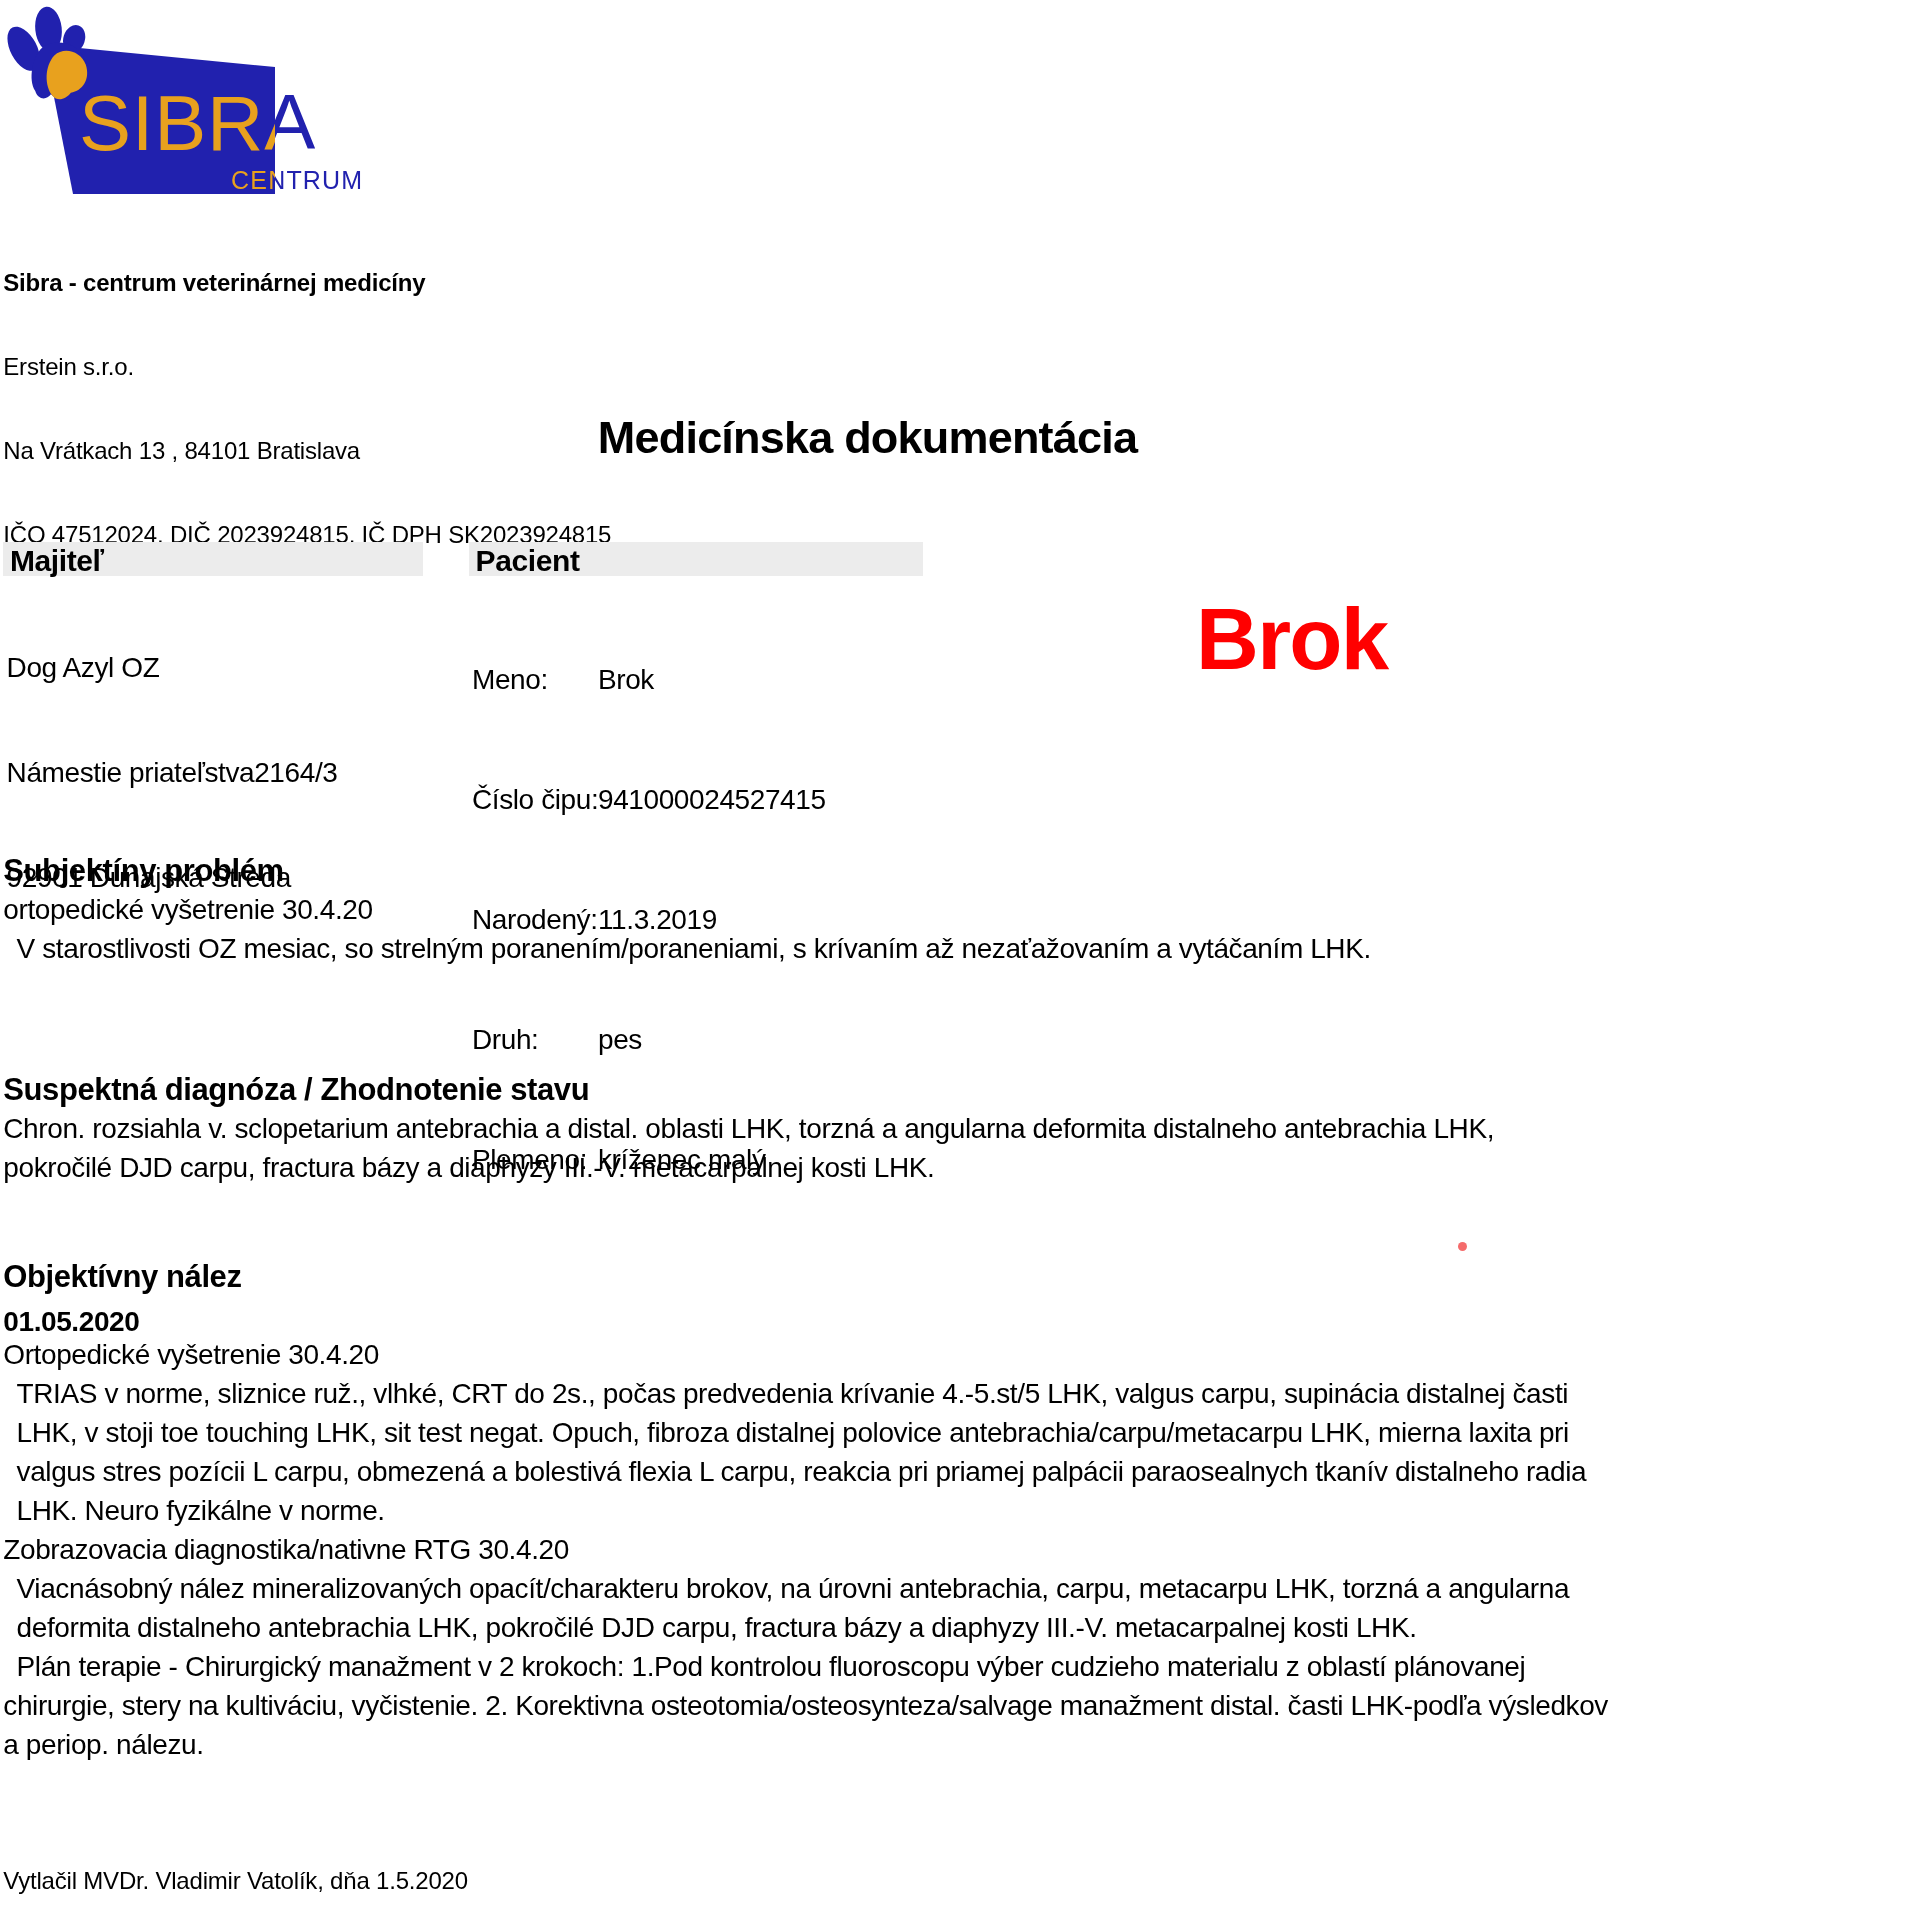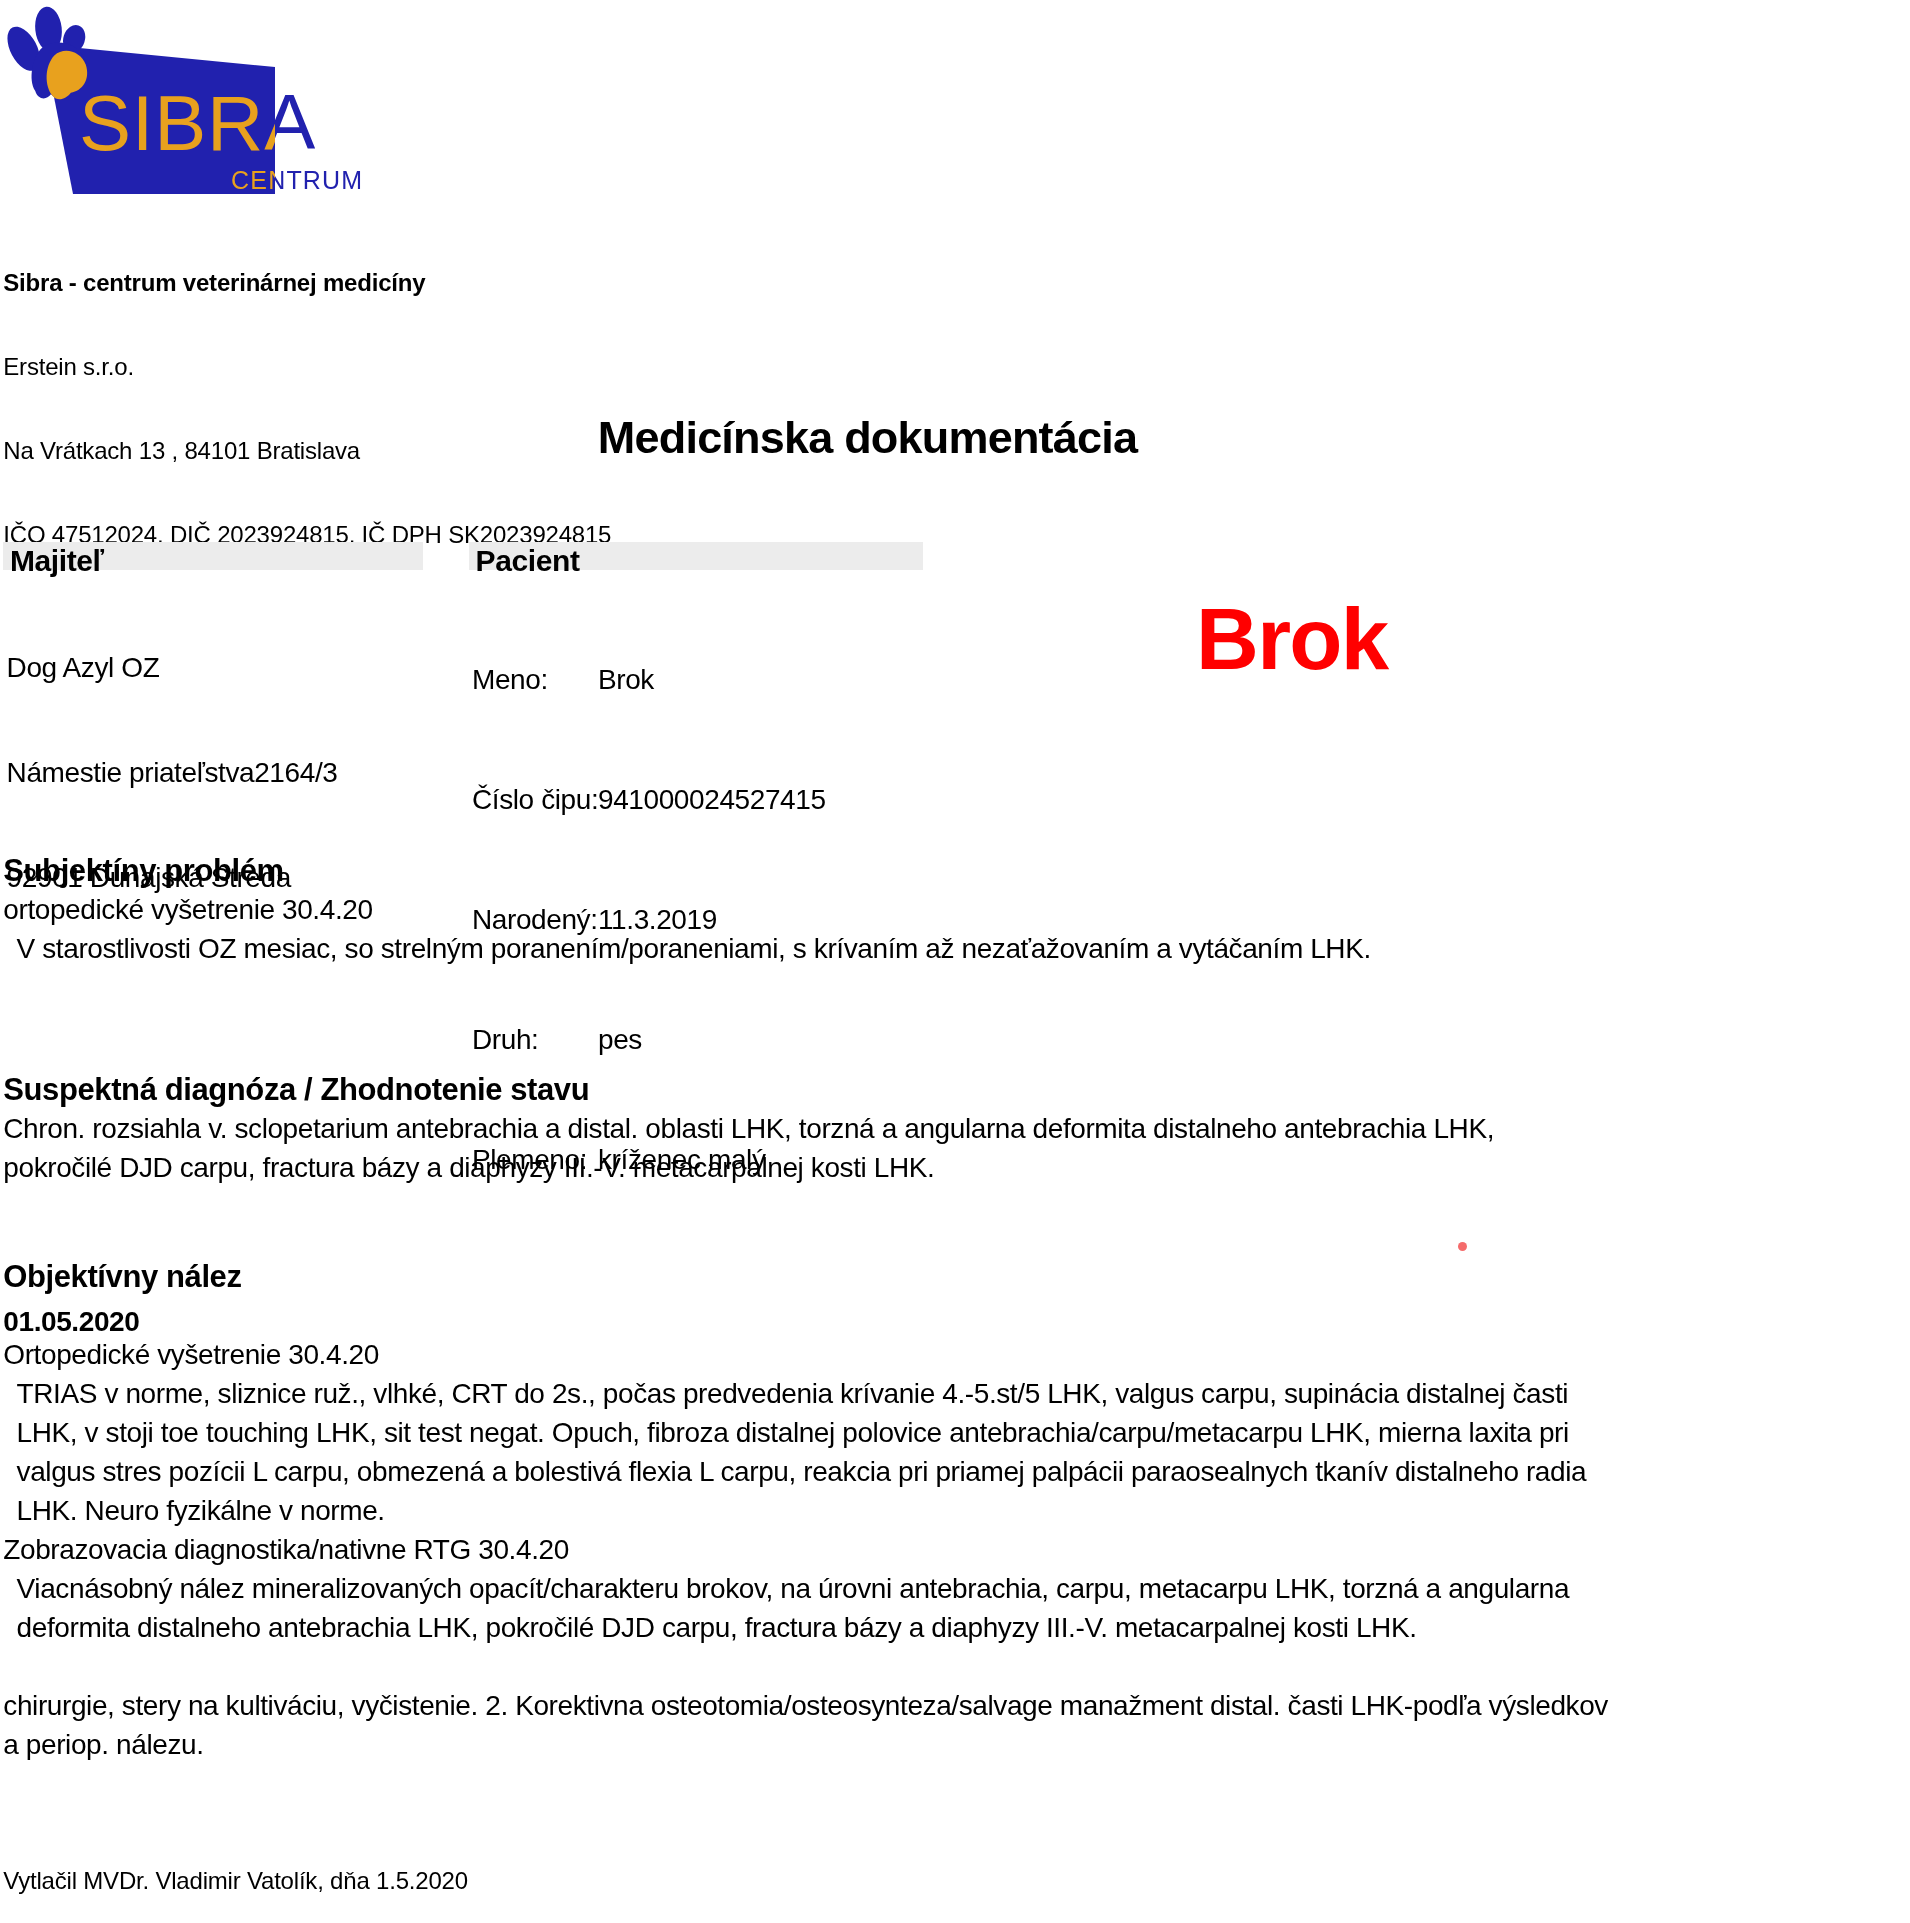--- a/index.html
+++ b/index.html
@@ -28,21 +28,21 @@
   .centrum-orange{left:189px;top:126px;color:#E8A11E;} 
   .paw{position:absolute;left:3.3px;top:3.3px;z-index:4;}
 
   
   .clinic{left:3.3px;top:213px;font-size:24px;line-height:28px;letter-spacing:-0.2px;white-space:pre;}
 
   
   .doc-title{left:0;top:412px;width:1735px;text-align:center;font-size:45px;font-weight:bold;letter-spacing:-0.8px;}
 
   
-  .section-bar{height:28px;background:#ECECEC;font-size:30px;font-weight:bold;line-height:38px;padding-left:6.6px;box-sizing:border-box;letter-spacing:-0.4px;}
+  .section-bar{height:34px;background:#ECECEC;font-size:30px;font-weight:bold;line-height:38px;padding-left:6.6px;box-sizing:border-box;letter-spacing:-0.4px;}
   .owner-bar{left:3.3px;top:542px;width:420px;}
   .patient-bar{left:469px;top:542px;width:454px;}
   .owner-lines{left:6.6px;top:580px;font-size:28px;line-height:35px;letter-spacing:-0.4px;white-space:pre;}
   .patient-rows{left:472px;top:580px;font-size:28px;line-height:40px;letter-spacing:-0.4px;white-space:pre;}
   .patient-rows .lbl{display:inline-block;width:126px;}
   .brok-big{left:1196px;top:591px;font-size:87px;font-weight:bold;color:#FF0000;letter-spacing:-1.7px;line-height:1.1;}
 
   
   .red-dot{left:1458px;top:1242px;width:9.1px;height:9.1px;border-radius:50%;background:#F56B6B;}
 
@@ -110,20 +110,21 @@
   <div class="abs heading" style="left:3.3px;top:1257px;">Objektívny nález</div>
   <div class="abs heading" style="left:3.3px;top:1296px;font-size:28px;margin-top:6px;">01.05.2020</div>
   <div class="abs body-line" style="left:3.3px;top:1335px;">Ortopedické vyšetrenie 30.4.20</div>
   <div class="abs body-line" style="left:16.6px;top:1374px;">TRIAS v norme, sliznice ruž., vlhké, CRT do 2s., počas predvedenia krívanie 4.-5.st/5 LHK, valgus carpu, supinácia distalnej časti</div>
   <div class="abs body-line" style="left:16.6px;top:1413px;">LHK, v stoji toe touching LHK, sit test negat. Opuch, fibroza distalnej polovice antebrachia/carpu/metacarpu LHK, mierna laxita pri</div>
   <div class="abs body-line" style="left:16.6px;top:1452px;">valgus stres pozícii L carpu, obmezená a bolestivá flexia L carpu, reakcia pri priamej palpácii paraosealnych tkanív distalneho radia</div>
   <div class="abs body-line" style="left:16.6px;top:1491px;">LHK. Neuro fyzikálne v norme.</div>
   <div class="abs body-line" style="left:3.3px;top:1530px;">Zobrazovacia diagnostika/nativne RTG 30.4.20</div>
   <div class="abs body-line" style="left:16.6px;top:1569px;">Viacnásobný nález mineralizovaných opacít/charakteru brokov, na úrovni antebrachia, carpu, metacarpu LHK, torzná a angularna</div>
   <div class="abs body-line" style="left:16.6px;top:1608px;">deformita distalneho antebrachia LHK, pokročilé DJD carpu, fractura bázy a diaphyzy III.-V. metacarpalnej kosti LHK.</div>
+  <div class="abs body-line" style="left:16.6px;top:1647px;">Plán terapie - Chirurgický manažment v 2 krokoch: 1.Pod kontrolou fluoroscopu výber cudzieho materialu z oblastí plánovanej</div>
   <div class="abs body-line" style="left:3.3px;top:1686px;">chirurgie, stery na kultiváciu, vyčistenie. 2. Korektivna osteotomia/osteosynteza/salvage manažment distal. časti LHK-podľa výsledkov</div>
   <div class="abs body-line" style="left:3.3px;top:1725px;">a periop. nálezu.</div>
 
   <div class="abs red-dot"></div>
 
   <div class="abs footer-line">Vytlačil MVDr. Vladimir Vatolík, dňa 1.5.2020</div>
 
 </div>
 
 

